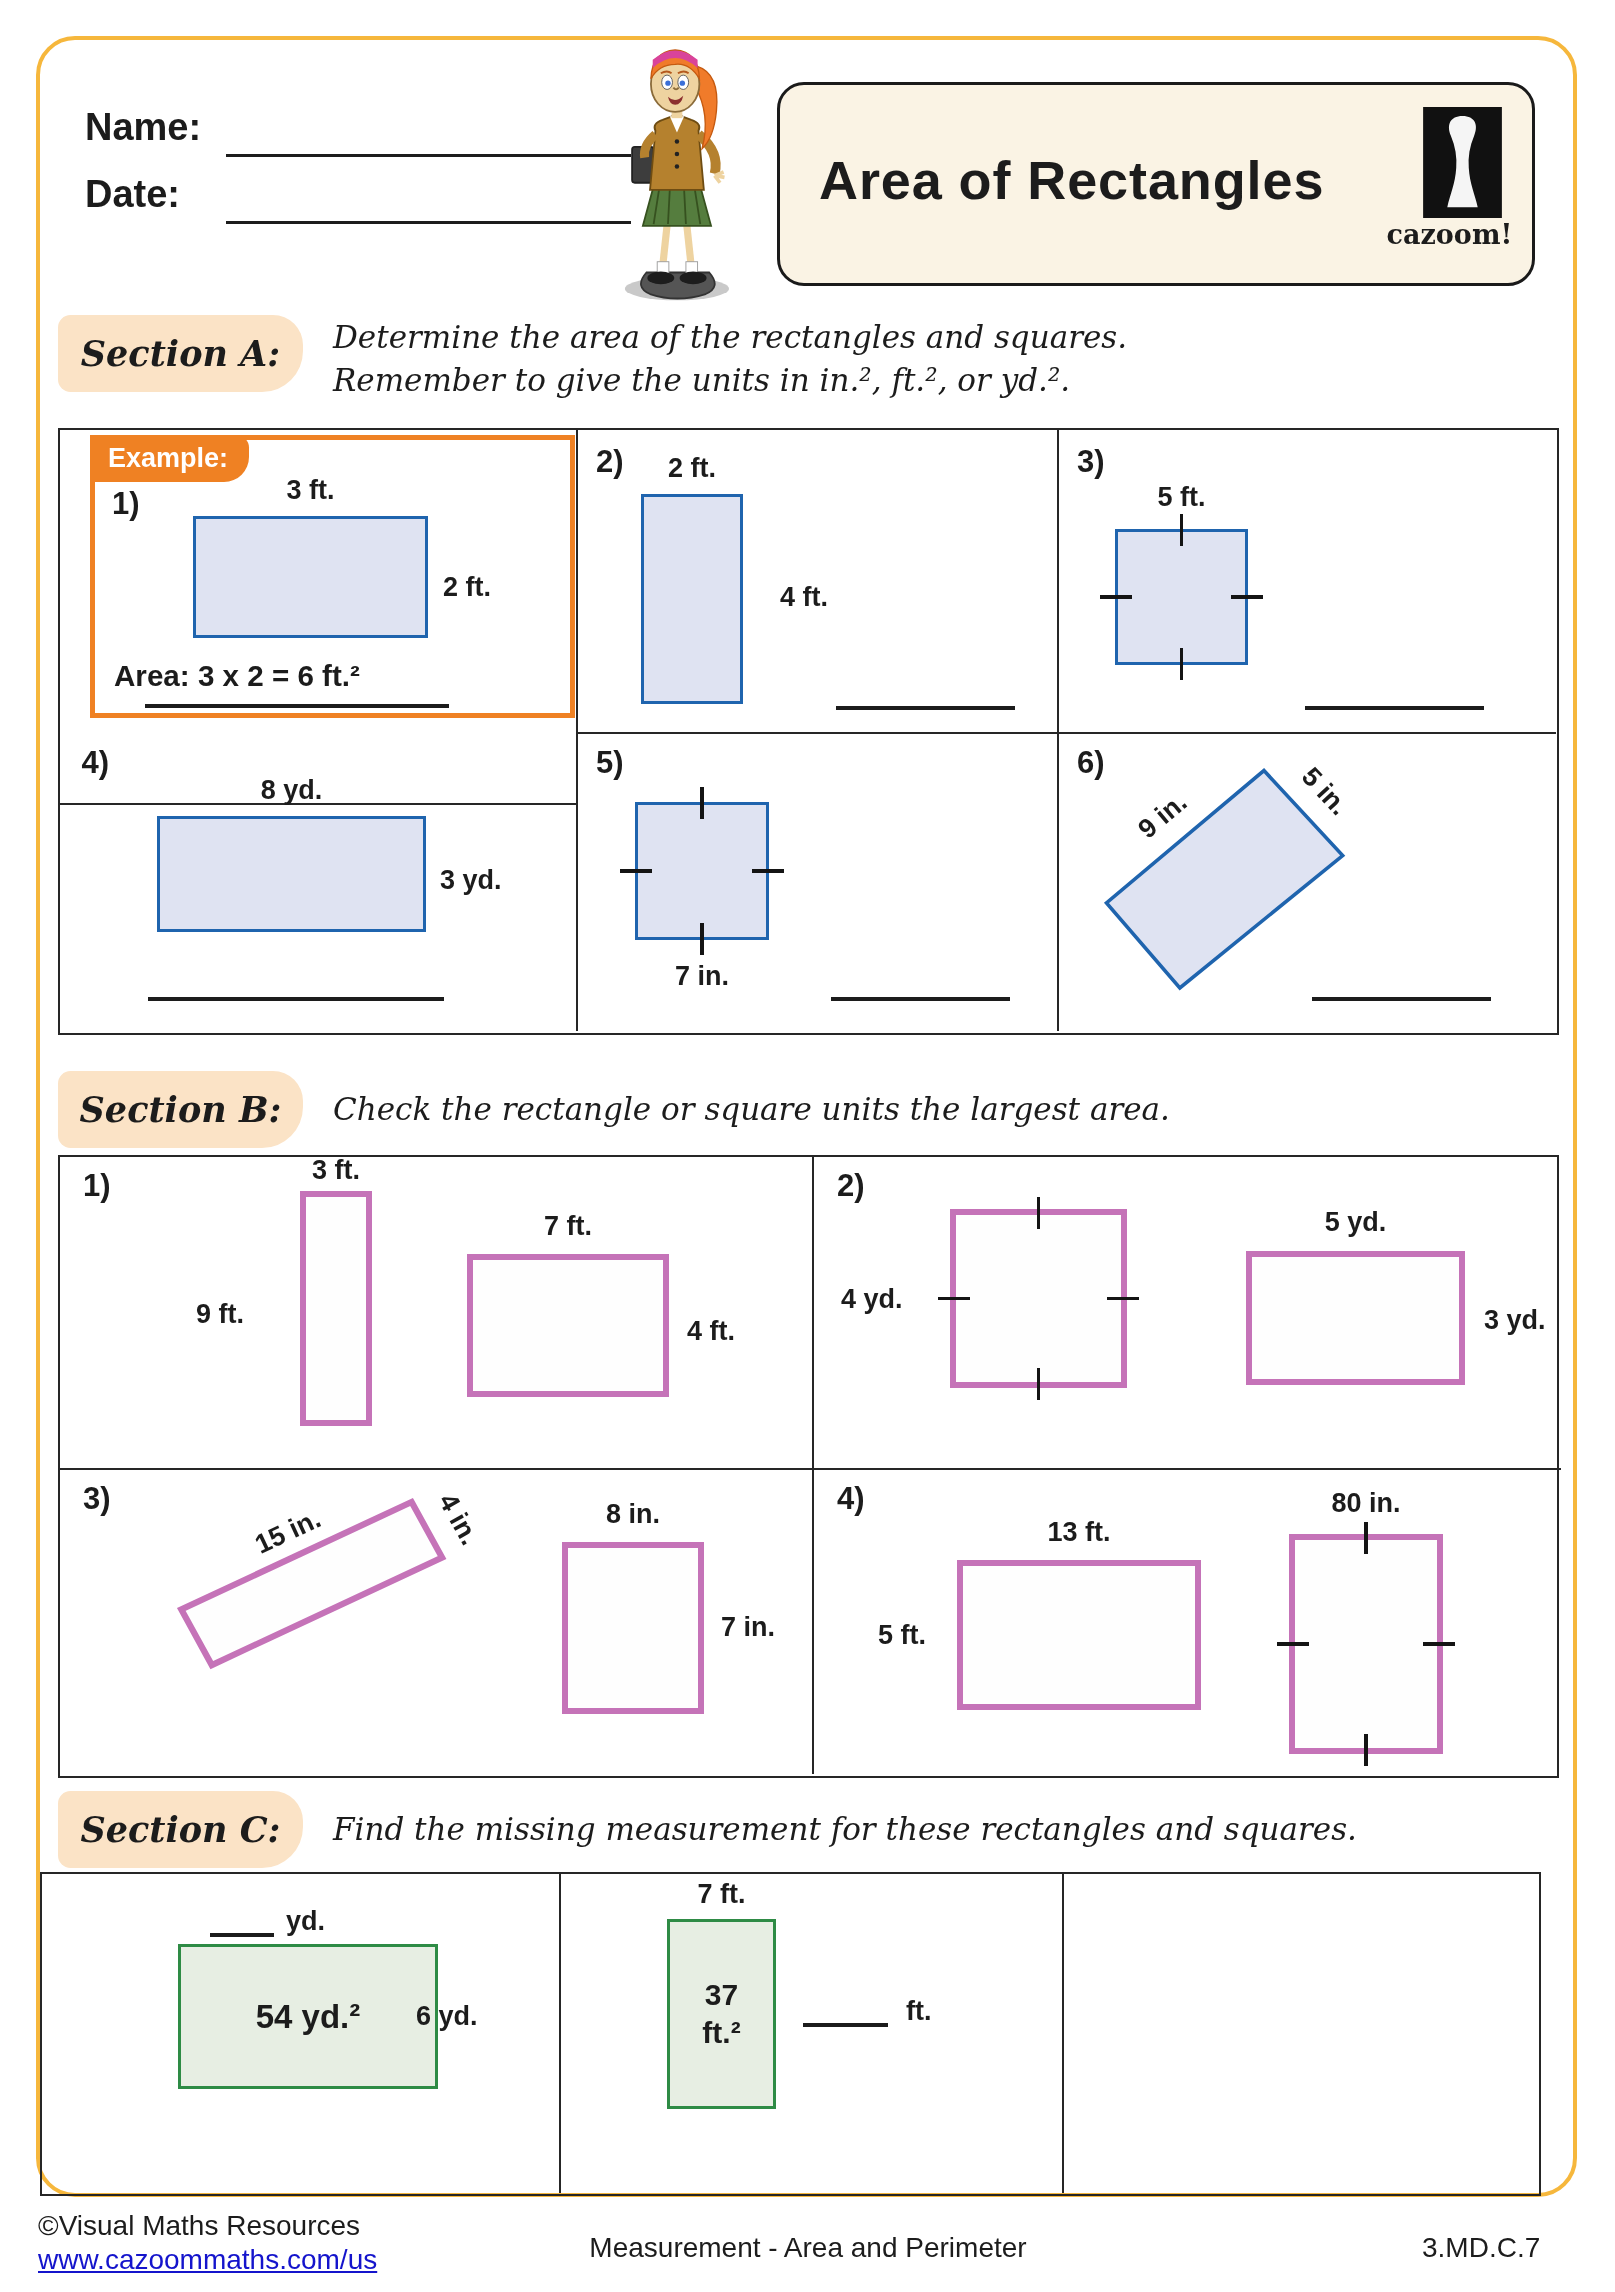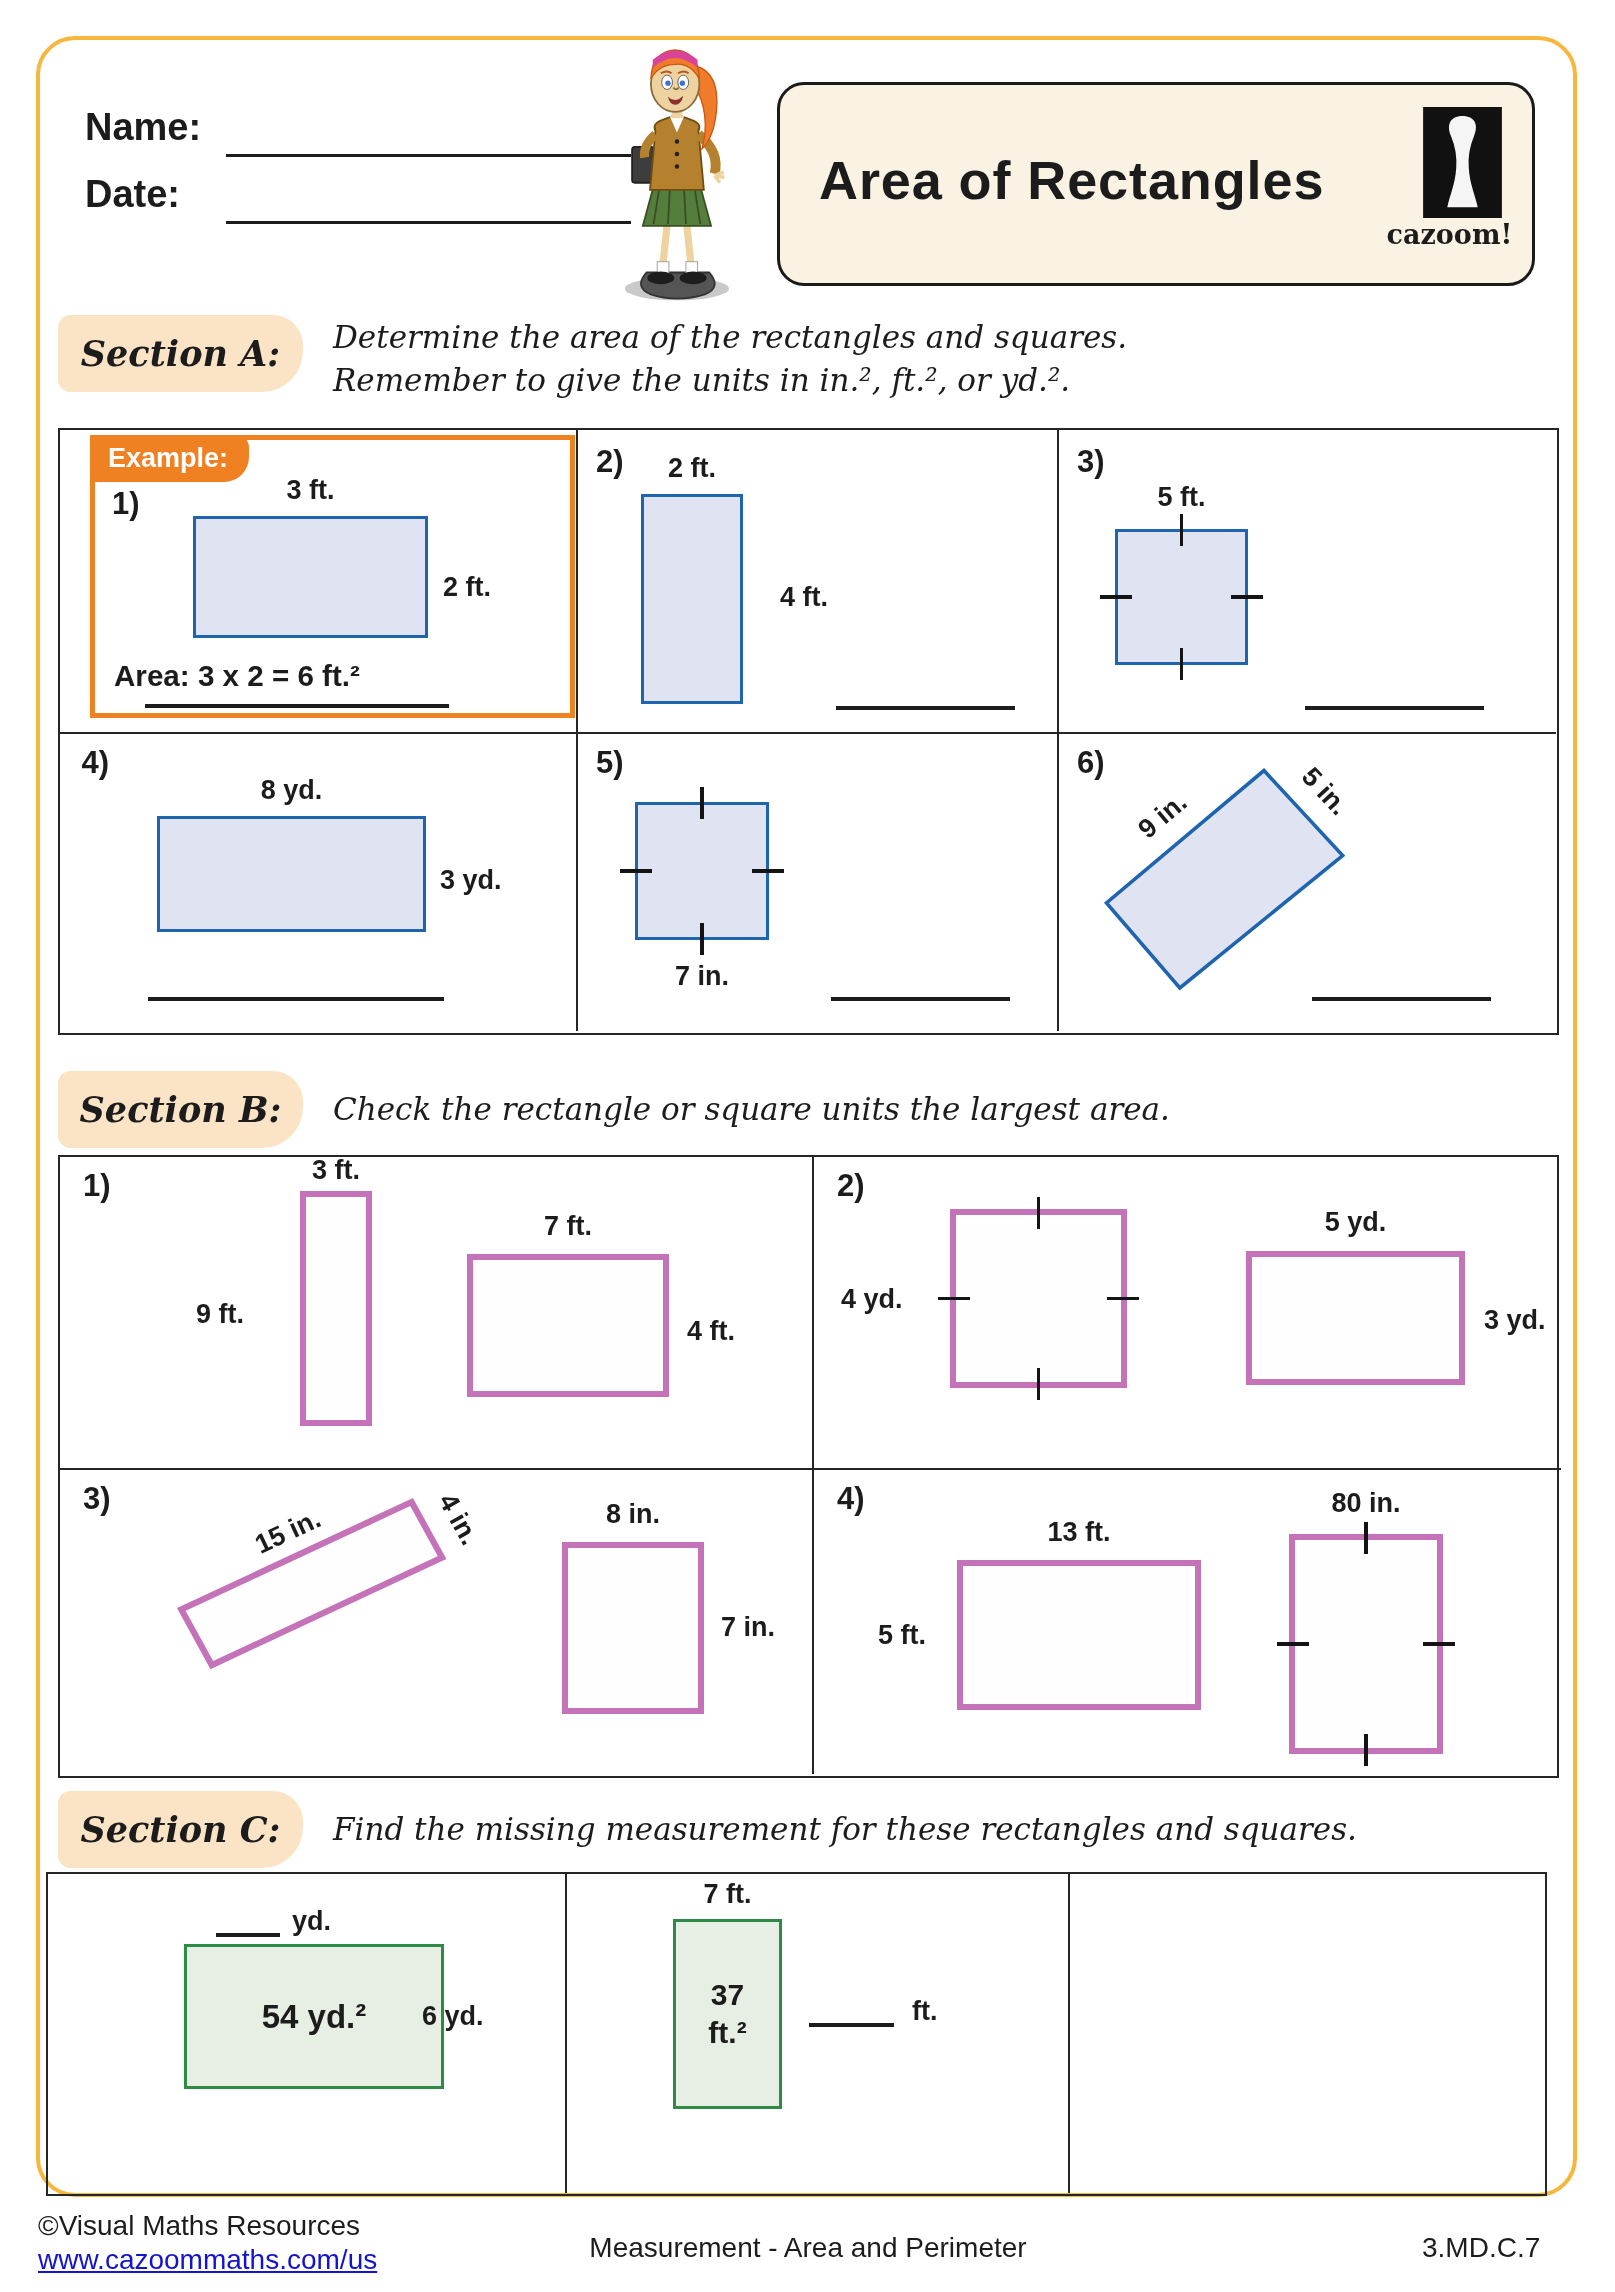--- a/index.html
+++ b/index.html
@@ -112,21 +112,21 @@
     </svg>
     <div class="logo-text">cazoom!</div>
   </div>
 
   <div class="sec-label" style="top:315px;">Section A:</div>
   <div class="instr" style="left:333px;top:319px;">Determine the area of the rectangles and squares.</div>
   <div class="instr" style="left:333px;top:362px;">Remember to give the units in in.², ft.², or yd.².</div>
 
   <div class="grid" style="left:58px;top:428px;width:1501px;height:607px;">
 
-    <div class="cell br bb" style="left:0;top:0;width:518px;height:304px;">
+    <div class="cell br bb" style="left:0;top:0;width:518px;height:375px;">
       <div class="ex-box" style="left:30px;top:5.4px;width:485px;height:283px;"></div>
       <div class="ex-tab" style="left:30px;top:5.4px;width:159px;height:47px;">Example:</div>
       <div class="num" style="left:52px;top:56px;">1)</div>
       <div class="shape blue" style="left:133px;top:86px;width:235px;height:122px;"></div>
       <div class="dim dimc" style="left:133px;top:45px;width:235px;">3 ft.</div>
       <div class="dim" style="left:383px;top:142px;">2 ft.</div>
       <div class="ex-answer" style="left:54px;top:229px;width:394px;">Area:  3 x 2 = 6 ft.²</div>
       <div class="ansline" style="left:85px;top:274px;width:304px;"></div>
     </div>
 
@@ -233,21 +233,21 @@
         <i class="tick e"></i>
         <i class="tick w"></i>
       </div>
       <div class="dim dimc" style="left:475px;top:18px;width:154px;">80 in.</div>
     </div>
   </div>
 
   <div class="sec-label" style="top:1791px;">Section C:</div>
   <div class="instr" style="left:333px;top:1811px;">Find the missing measurement for these rectangles and squares.</div>
 
-  <div class="grid" style="left:46px;top:1872px;width:1501px;height:324px;">
+  <div class="grid" style="left:40px;top:1872px;width:1501px;height:324px;">
 
     <div class="cell br" style="left:0;top:0;width:519px;height:319px;">
       <div class="ansline" style="left:168px;top:59px;width:64px;"></div>
       <div class="dim" style="left:244px;top:32px;">yd.</div>
       <div class="shape green" style="left:136px;top:70px;width:260px;height:145px;">
         <div class="areaval">54 yd.²</div>
       </div>
       <div class="dim" style="left:374px;top:127px;">6 yd.</div>
     </div>
 

